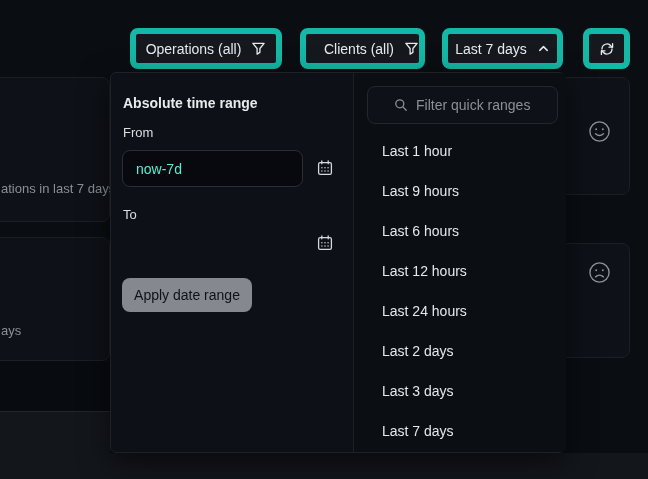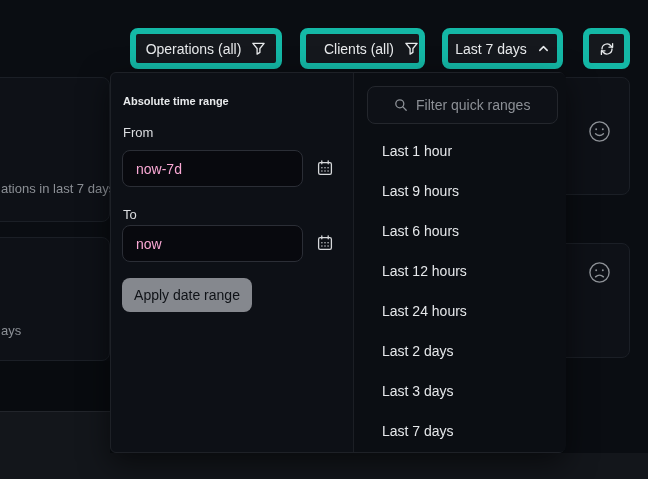--- a/index.html
+++ b/index.html
@@ -47,27 +47,27 @@
     position:absolute; left:110px; top:72px; width:455px; height:381px;
     background:#0d1016; border:1px solid #1e2127; border-radius:6px;
     box-shadow:0 10px 30px rgba(0,0,0,.55); z-index:20;
   }
   .panel-left  { position:absolute; left:0; top:0; width:242px; height:100%; }
   .panel-right {
     position:absolute; left:242px; top:0; width:213px; height:100%;
     background:#0b0e13; border-left:1px solid #1c1f25;
     border-radius:0 6px 6px 0;
   }
-  .panel-title { position:absolute; left:12px; top:22px; font-size:11px; font-weight:bold; }
+  .panel-title { position:absolute; left:12px; top:22px; font-size:14px; font-weight:bold; }
   .field-label { position:absolute; left:12px; font-size:13px; color:#dcdee1; }
   .lbl-from { top:52px; } .lbl-to { top:134px; }
   .date-input {
     position:absolute; left:11px; width:181px; height:37px;
     background:#08090e; border:1px solid #2b2e36; border-radius:8px;
-    color:#f9a8d4; font-size:14px; padding:0 13px;
+    color:#5eead4; font-size:14px; padding:0 13px;
     font-family:"Liberation Sans", sans-serif; outline:none;
   }
   .inp-from { top:77px; } .inp-to { top:152px; }
   .cal-btn { position:absolute; left:206px; width:18px; height:18px; cursor:pointer; background:none; border:none; padding:0; }
   .cal-1 { top:86px; } .cal-2 { top:161px; }
   .apply-btn {
     position:absolute; left:11px; top:205px; width:130px; height:34px;
     background:#85888e; color:#0f1217; border:none; border-radius:8px;
     font-size:14px; font-family:"Liberation Sans", sans-serif; cursor:pointer;
   }
@@ -174,21 +174,20 @@
         <circle cx="4.6" cy="7.2" r="0.7" fill="#d6d8db" stroke="none"></circle>
         <circle cx="7.5" cy="7.2" r="0.7" fill="#d6d8db" stroke="none"></circle>
         <circle cx="10.4" cy="7.2" r="0.7" fill="#d6d8db" stroke="none"></circle>
         <circle cx="4.6" cy="10.2" r="0.7" fill="#d6d8db" stroke="none"></circle>
         <circle cx="7.5" cy="10.2" r="0.7" fill="#d6d8db" stroke="none"></circle>
         <circle cx="10.4" cy="10.2" r="0.7" fill="#d6d8db" stroke="none"></circle>
       </svg>
     </button>
 
     <div class="field-label lbl-to">To</div>
-    <input class="date-input inp-to" type="text" value="now" style="">
     <button class="cal-btn cal-2">
       <svg width="16" height="16" viewBox="0 0 15 15" fill="none" stroke="#d6d8db" stroke-width="1.2" stroke-linecap="round">
         <rect x="1.5" y="2.5" width="12" height="11" rx="1.5"></rect>
         <line x1="4.5" y1="0.8" x2="4.5" y2="3.6"></line>
         <line x1="10.5" y1="0.8" x2="10.5" y2="3.6"></line>
         <circle cx="4.6" cy="7.2" r="0.7" fill="#d6d8db" stroke="none"></circle>
         <circle cx="7.5" cy="7.2" r="0.7" fill="#d6d8db" stroke="none"></circle>
         <circle cx="10.4" cy="7.2" r="0.7" fill="#d6d8db" stroke="none"></circle>
         <circle cx="4.6" cy="10.2" r="0.7" fill="#d6d8db" stroke="none"></circle>
         <circle cx="7.5" cy="10.2" r="0.7" fill="#d6d8db" stroke="none"></circle>

